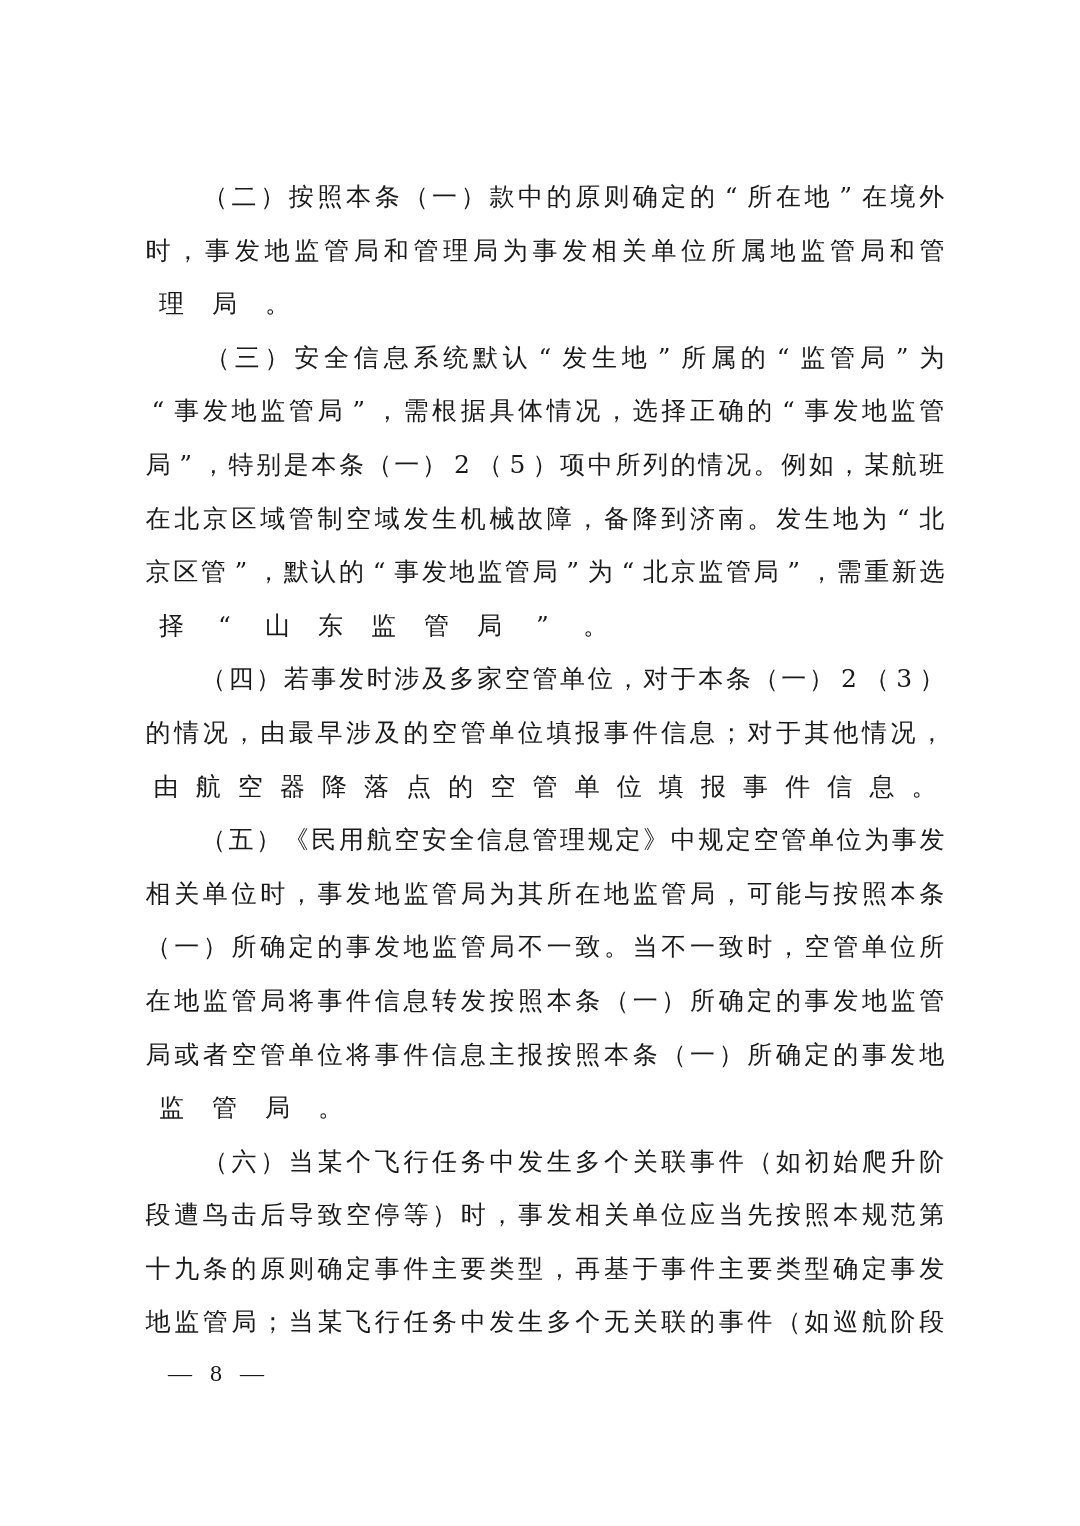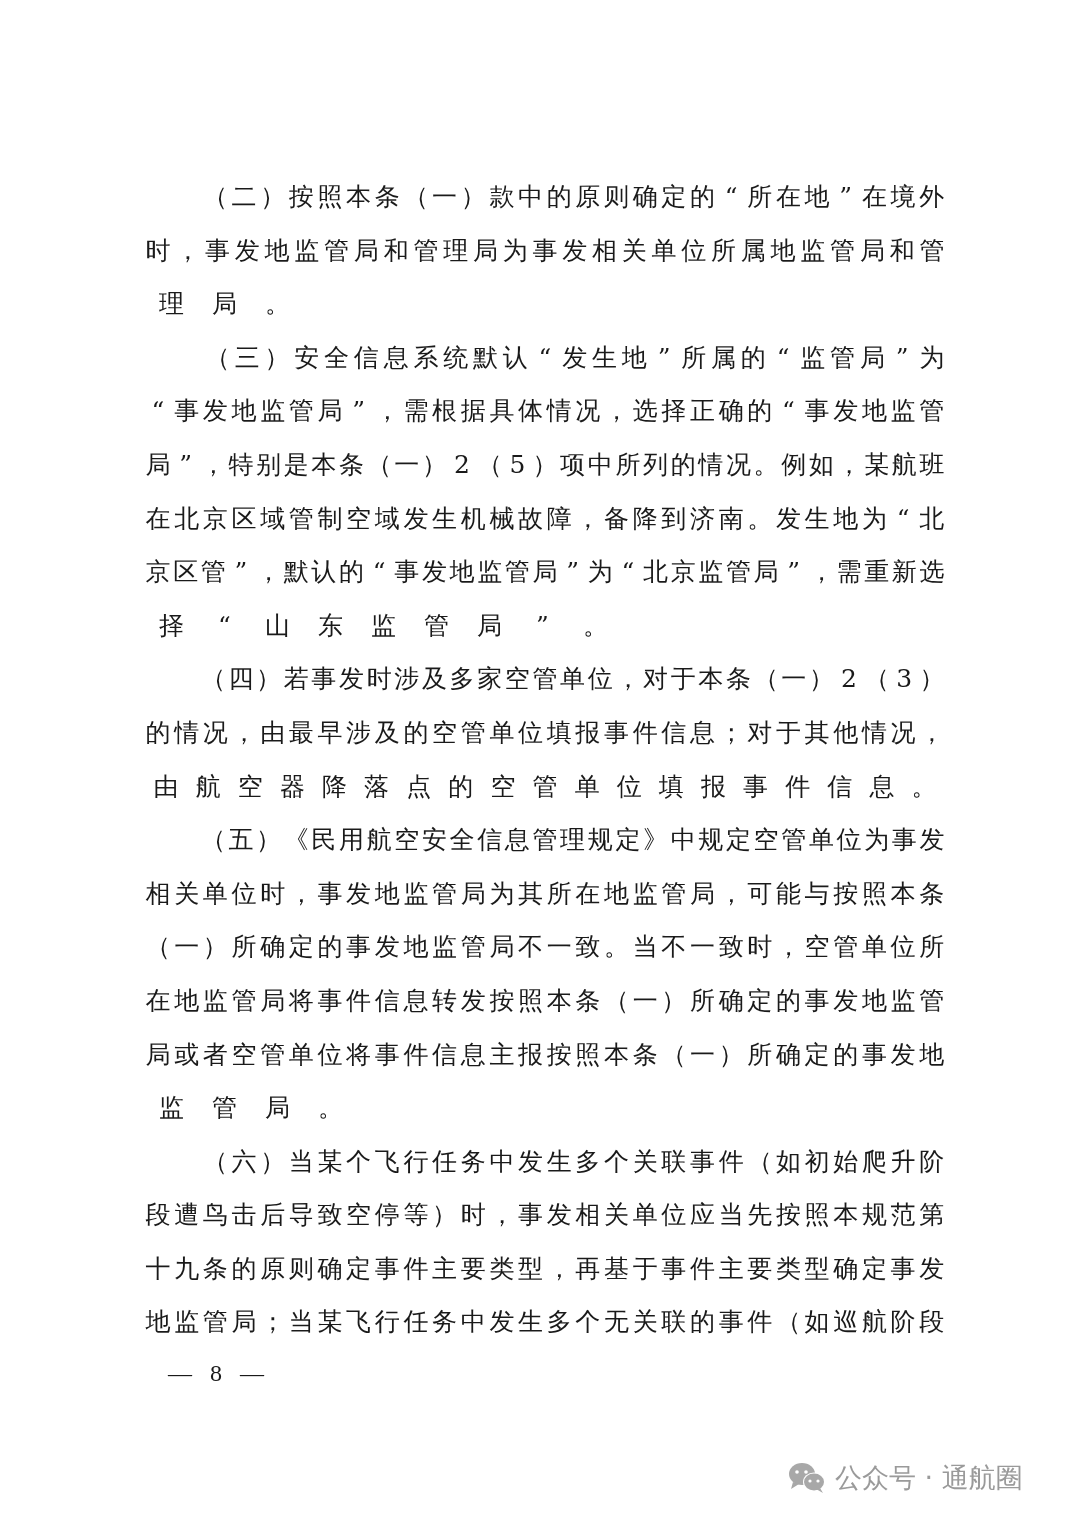--- a/index.html
+++ b/index.html
@@ -662,29 +662,13 @@
         <span class="ch" style="width: auto; min-width: 26px;">如</span>
         <span class="ch" style="width: auto; min-width: 26px;">巡</span>
         <span class="ch" style="width: auto; min-width: 26px;">航</span>
         <span class="ch" style="width: auto; min-width: 26px;">阶</span>
         <span class="ch" style="width: auto; min-width: 26px;">段</span>
       </div>
     </div>
 
   <div class="page-number">— 8 —</div>
 
-  <div class="watermark">
-    <span class="wechat-icon">
-      <svg width="40" height="32" viewBox="0 0 40 32">
-        <ellipse cx="15" cy="12" rx="13" ry="11" fill="#a8a8a8"></ellipse>
-        <polygon points="6,20 4,27 12,22" fill="#a8a8a8"></polygon>
-        <circle cx="10" cy="10" r="1.8" fill="#ffffff"></circle>
-        <circle cx="19" cy="10" r="1.8" fill="#ffffff"></circle>
-        <ellipse cx="27" cy="20" rx="11" ry="9.5" fill="#ffffff"></ellipse>
-        <ellipse cx="27" cy="20" rx="10" ry="8.5" fill="#a8a8a8"></ellipse>
-        <polygon points="33,26 36,31 29,27" fill="#a8a8a8"></polygon>
-        <circle cx="23" cy="19" r="1.6" fill="#ffffff"></circle>
-        <circle cx="31" cy="19" r="1.6" fill="#ffffff"></circle>
-      </svg>
-    </span>
-    <span>公众号 · 通航圈</span>
-  </div>
 </div>
 
 </body></html>

